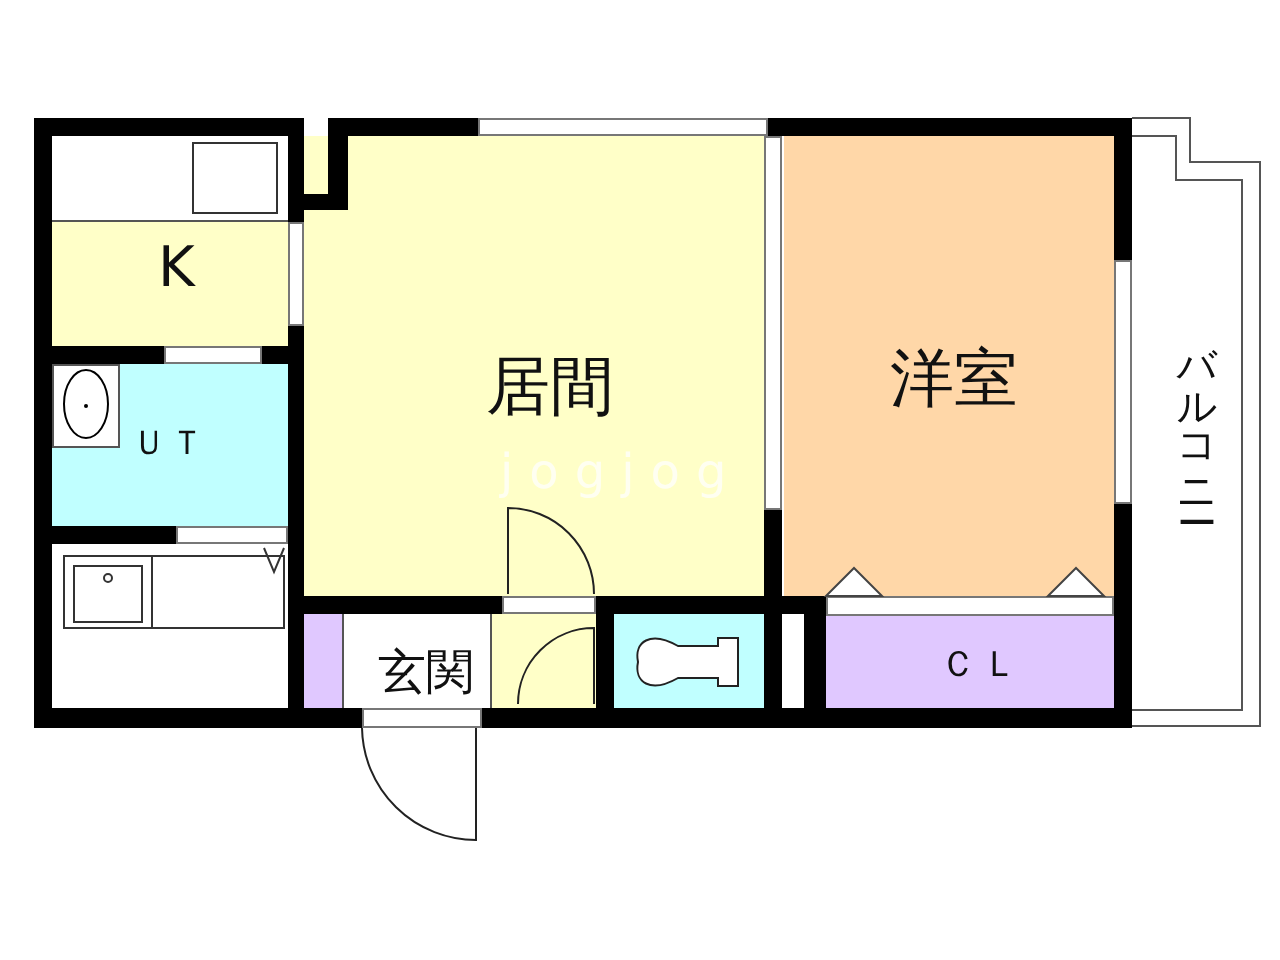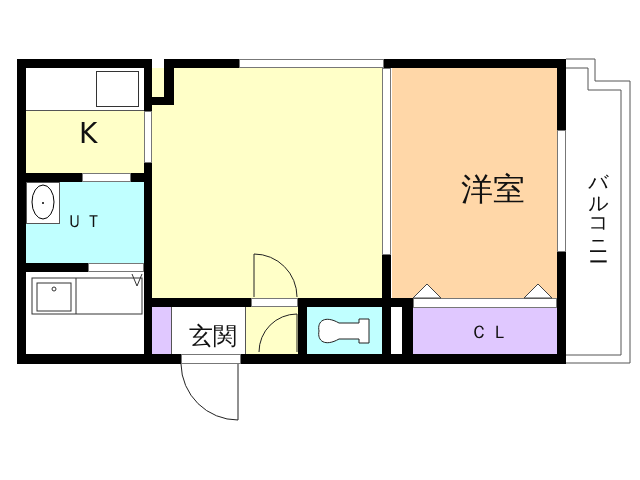--- a/index.html
+++ b/index.html
@@ -82,17 +82,19 @@
   <svg class="abs" style="left:0;top:0;" width="640" height="480">
     <path d="M254,297 L254,254 A43,43 0 0 1 297,297" fill="none" stroke="#222" stroke-width="1"></path>
     <path d="M259,352 A38,38 0 0 1 297,314 L297,352" fill="none" stroke="#222" stroke-width="1"></path>
     <path d="M181,364 A57,57 0 0 0 238,420 L238,364" fill="none" stroke="#222" stroke-width="1"></path>
     <polygon points="413,298 427,284 441,298" fill="#fff" stroke="#444"></polygon>
     <polygon points="524,298 538,284 552,298" fill="#fff" stroke="#444"></polygon>
   </svg>
 
   <div class="lbl" style="left:79px;top:117px;font-size:28px;">K</div>
   <div class="lbl" style="left:66px;top:210px;font-size:17px;letter-spacing:2px;">ＵＴ</div>
-  <div class="lbl" style="left:445px;top:168px;font-size:32px;margin-left:16px;">洋室</div>
+  <div class="lbl" style="left:243px;top:172px;font-size:32px;">居間</div>
+  <div class="lbl" style="left:445px;top:168px;font-size:32px;">洋室</div>
   <div class="lbl" style="left:470px;top:320px;font-size:18px;letter-spacing:3px;">ＣＬ</div>
   <div class="lbl" style="left:189px;top:320px;font-size:24px;">玄関</div>
   <div class="lbl" style="left:586px;top:160px;font-size:20px;writing-mode:vertical-rl;">バルコニー</div>
+  <div class="watermark" style="left:250px;top:222px;">jogjog</div>
 </div>
 
 </body></html>

